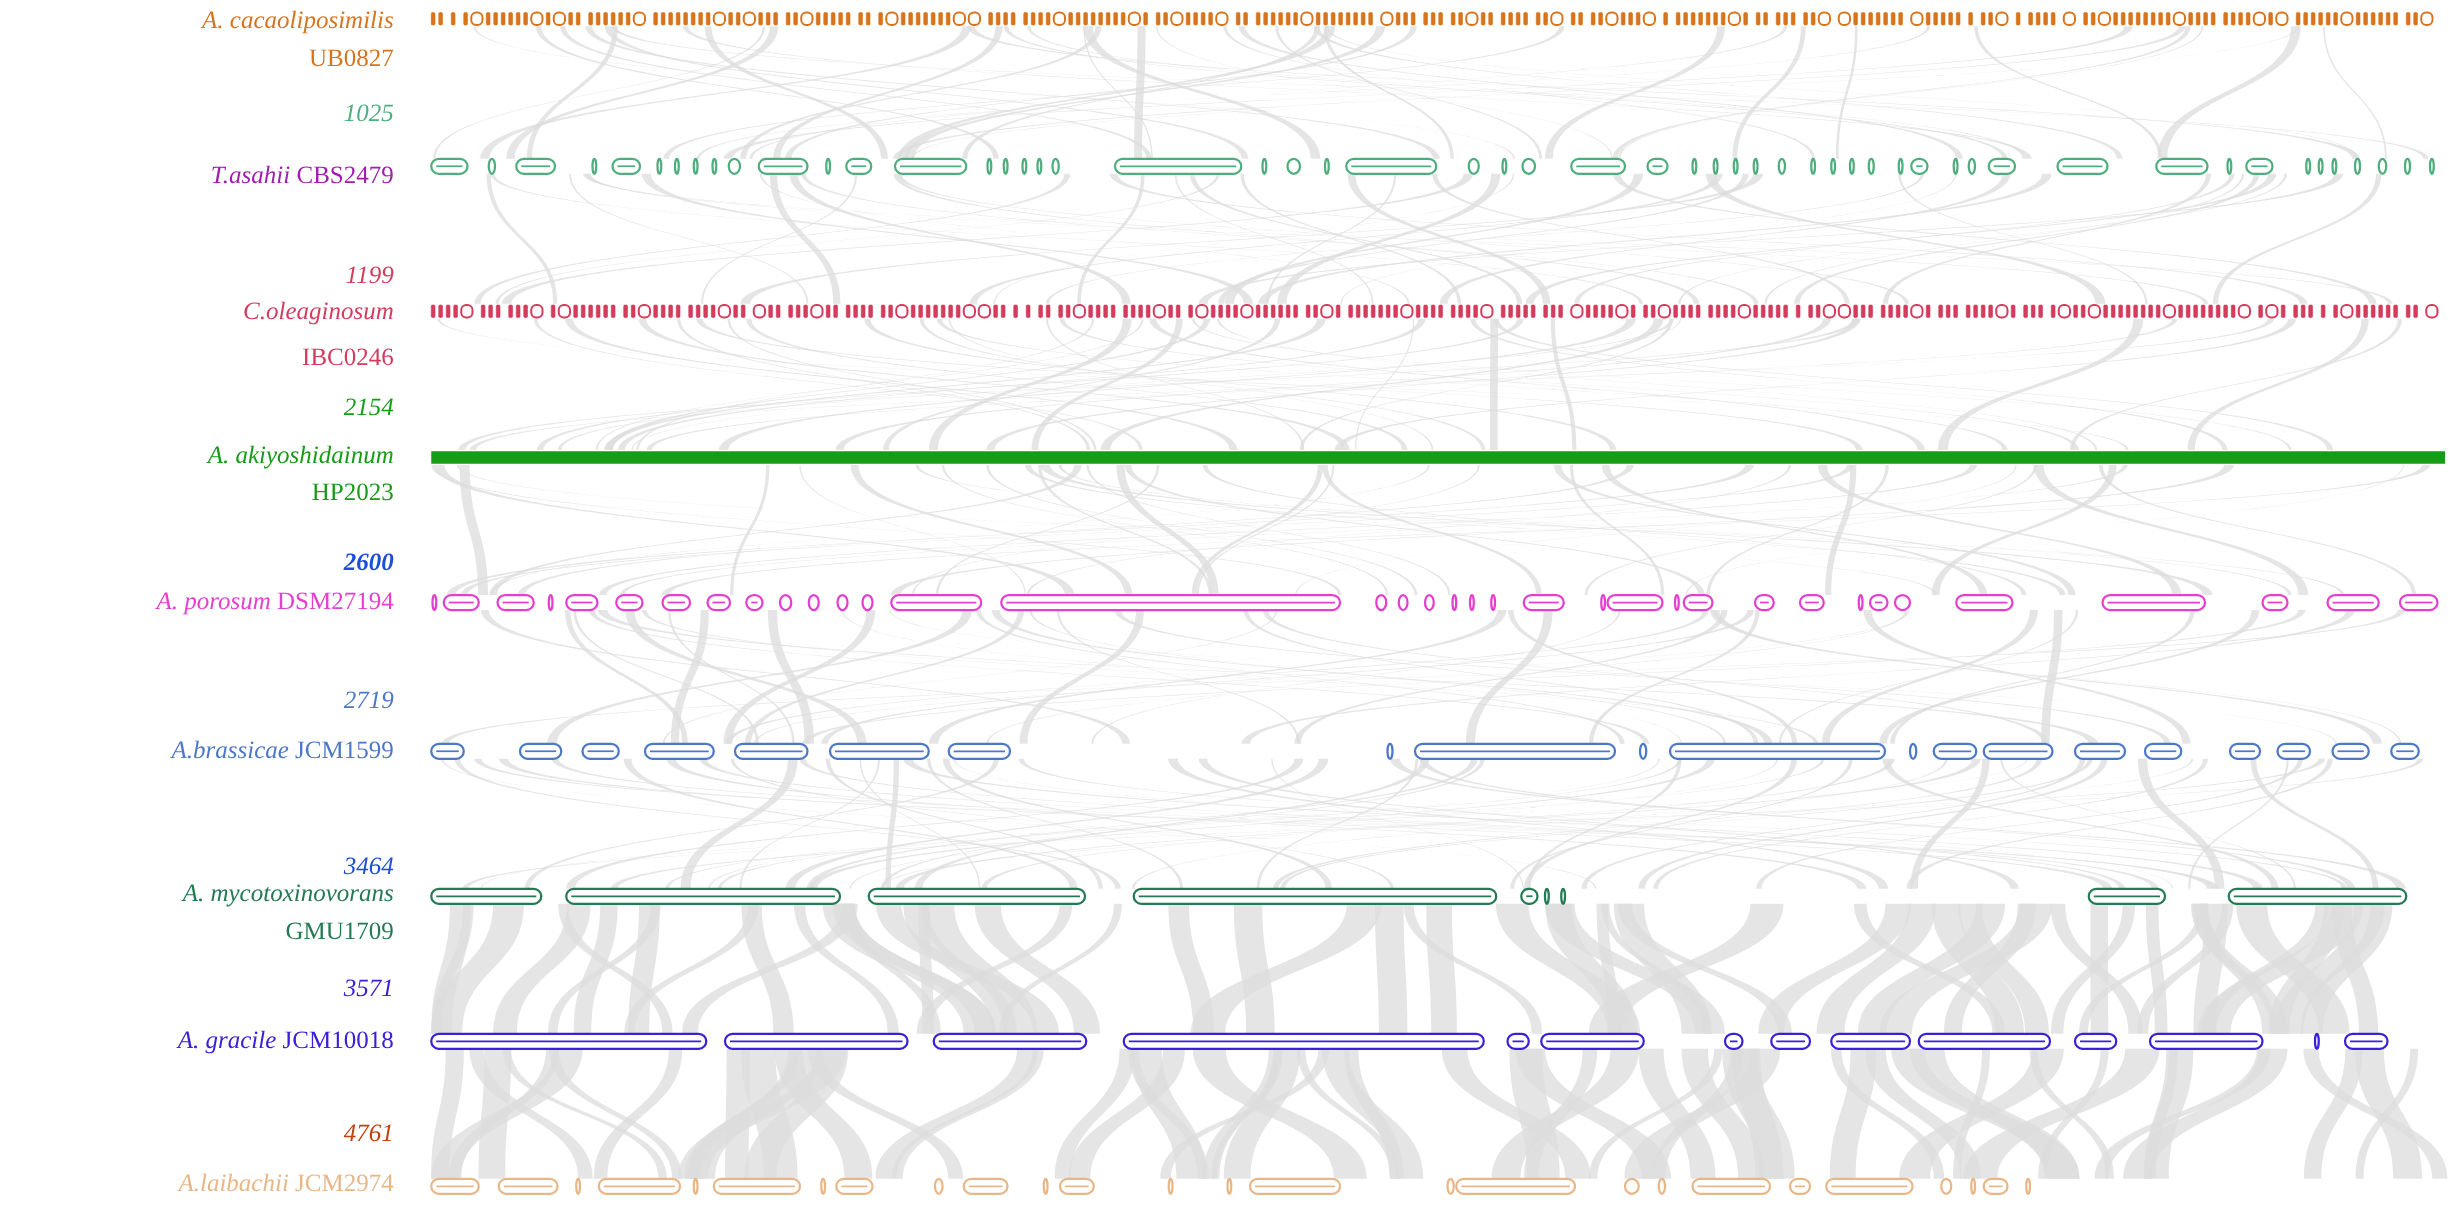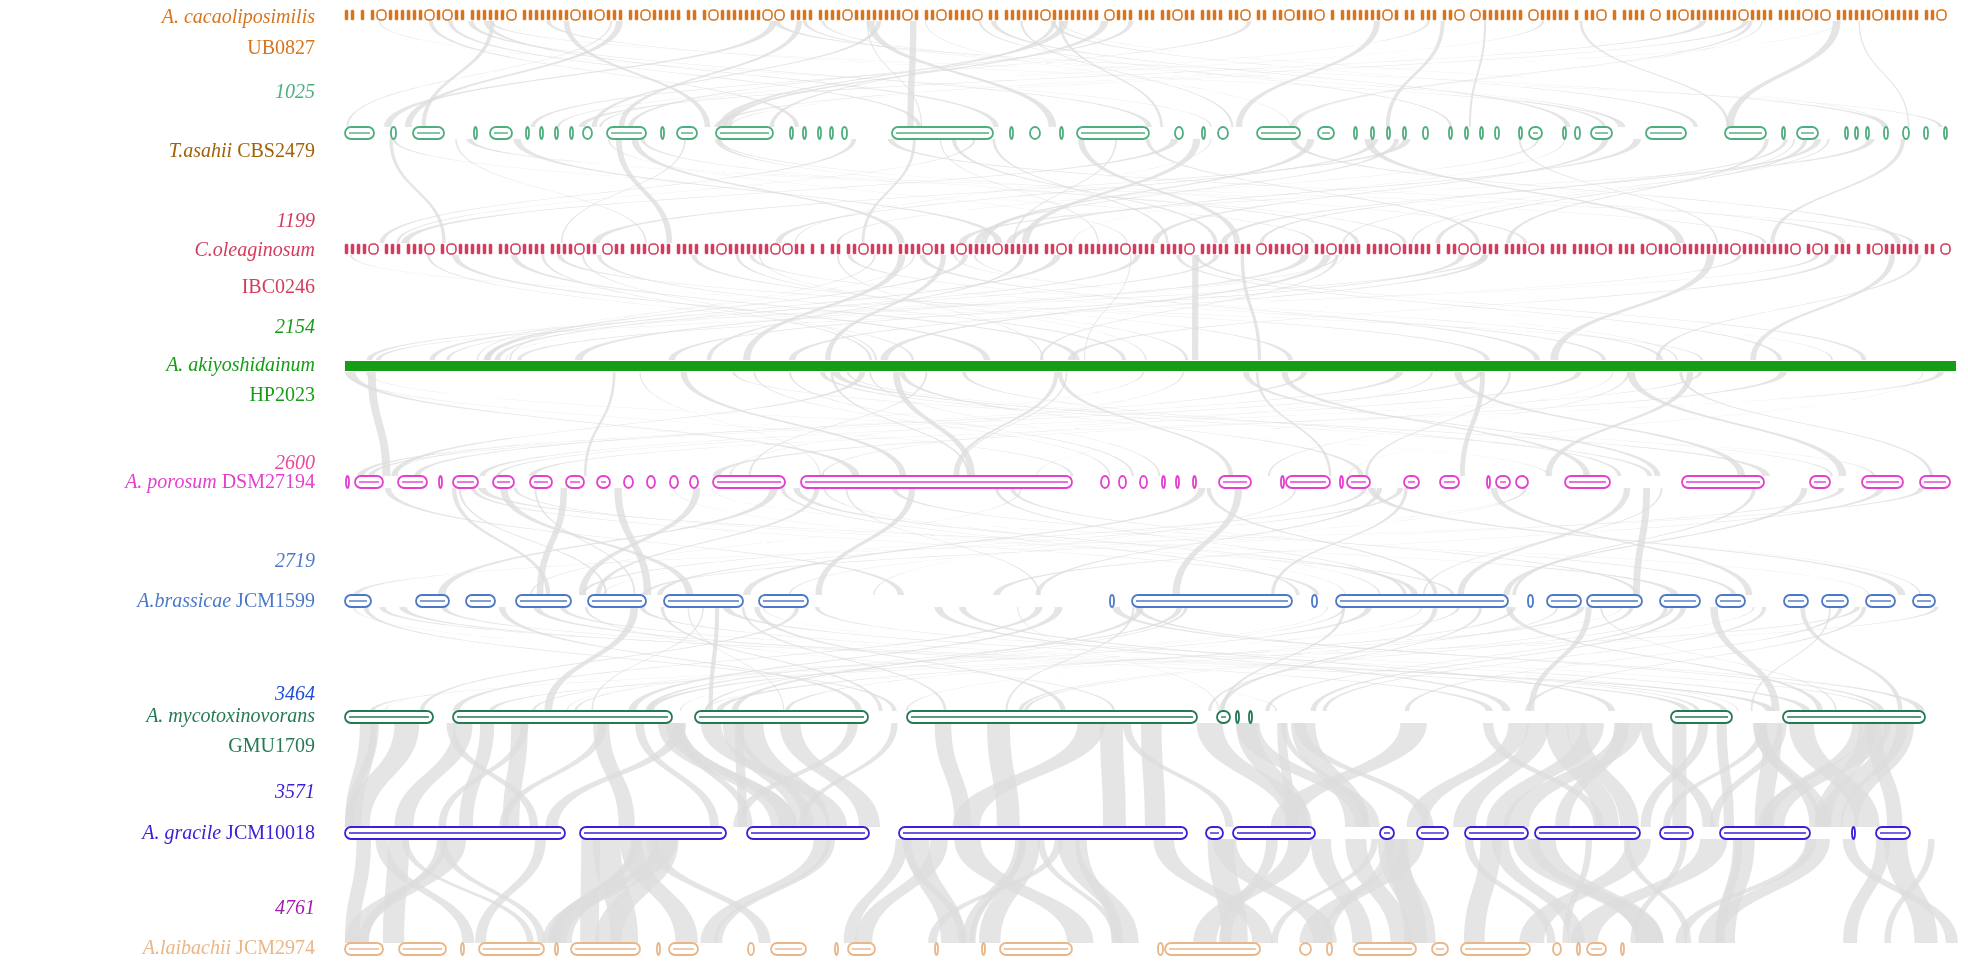--- a/index.html
+++ b/index.html
@@ -1113,45 +1113,45 @@
       </g>
     </g>
 </svg>
 
 <div id="labels">
     <div class="label-block" style="top: 2px; color: rgb(215, 116, 28);"><span class="sp">A. cacaoliposimilis</span></div>
     <div class="label-block" style="top: 33px; color: rgb(215, 116, 28); font-family: Liberation Serif, serif;"><span class="strain">UB0827</span></div>
     <div class="label-block" style="top: 77px; color: rgb(79, 174, 125); margin-left: 12px;">
       <span class="num">1025</span>
     </div>
-    <div class="label-block" style="top: 136px; color: #a16207;"><span class="sp">T.asahii</span> <span class="strain">CBS2479</span></div>
+    <div class="label-block" style="top: 126px; color: #a21caf;"><span class="sp">T.asahii</span> <span class="strain">CBS2479</span></div>
     <div class="label-block" style="top: 206px; color: rgb(213, 59, 92);">
       <span class="num">1199</span>
     </div>
     <div class="label-block" style="top: 235px; color: rgb(213, 59, 92); margin-left: 12px;"><span class="sp">C.oleaginosum</span></div>
     <div class="label-block" style="top: 272px; color: rgb(213, 59, 92);"><span class="strain">IBC0246</span></div>
     <div class="label-block" style="top: 312px; color: rgb(23, 156, 23);">
       <span class="num">2154</span>
     </div>
     <div class="label-block" style="top: 350px; color: rgb(23, 156, 23);"><span class="sp">A. akiyoshidainum</span></div>
     <div class="label-block" style="top: 380px; color: rgb(23, 156, 23);"><span class="strain">HP2023</span></div>
-    <div class="label-block" style="top: 448px; color: #ec4899;">
+    <div class="label-block" style="top: 436px; color: #1d4ed8; font-weight: bold;">
       <span class="num">2600</span>
     </div>
     <div class="label-block" style="top: 467px; color: rgb(228, 63, 206);"><span class="sp">A. porosum</span> <span class="strain">DSM27194</span></div>
     <div class="label-block" style="top: 546px; color: rgb(76, 120, 200);">
       <span class="num">2719</span>
     </div>
     <div class="label-block" style="top: 586px; color: rgb(76, 120, 200);"><span class="sp">A.brassicae</span> <span class="strain">JCM1599</span></div>
     <div class="label-block" style="top: 679px; color: #1d4ed8;">
       <span class="num">3464</span>
     </div>
     <div class="label-block" style="top: 701px; color: rgb(35, 122, 83);"><span class="sp">A. mycotoxinovorans</span></div>
     <div class="label-block" style="top: 731px; color: rgb(35, 122, 83);"><span class="strain">GMU1709</span></div>
     <div class="label-block" style="top: 777px; color: rgb(58, 32, 216);">
       <span class="num">3571</span>
     </div>
     <div class="label-block" style="top: 818px; color: rgb(58, 32, 216);"><span class="sp">A. gracile</span> <span class="strain">JCM10018</span></div>
-    <div class="label-block" style="top: 893px; color: #a21caf; text-align: center;">
+    <div class="label-block" style="top: 893px; color: #c2410c; text-align: center;">
       <span class="num">4761</span>
     </div>
     <div class="label-block" style="top: 933px; color: rgb(233, 183, 135);"><span class="sp">A.laibachii</span> <span class="strain">JCM2974</span></div>
   </div>
 
 </body></html>

